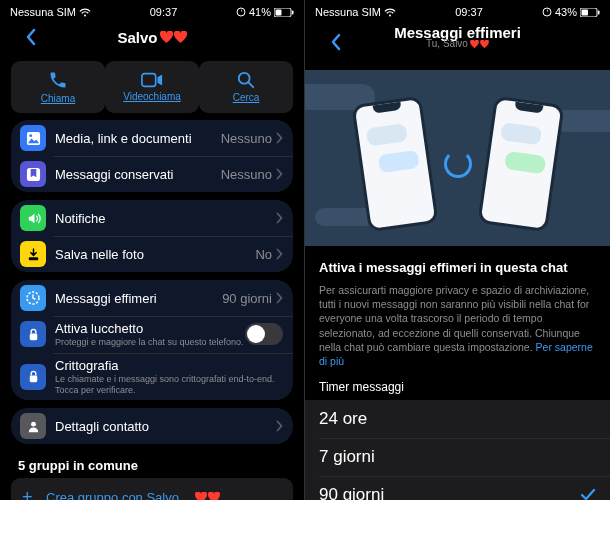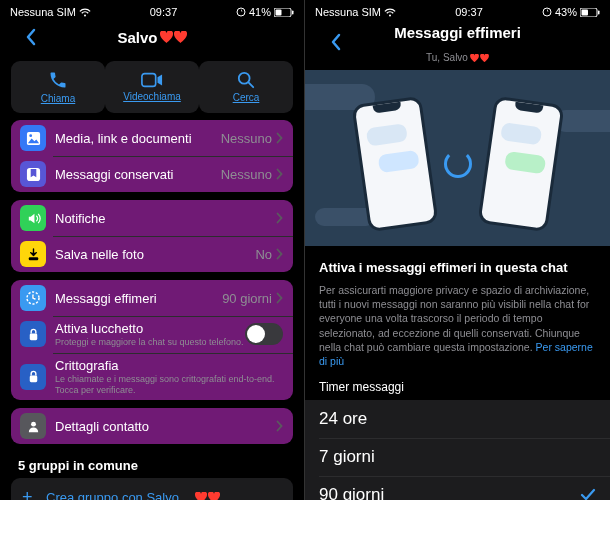--- a/index.html
+++ b/index.html
@@ -8,31 +8,31 @@
   .phone { width: 305px; height: 500px; background: #000; color: #fff; overflow: hidden; position: relative; display: flex; flex-direction: column; }
   .phone.left { border-right: 1px solid #333; }
 
   .status { display: flex; justify-content: space-between; align-items: center; padding: 4px 10px 0 10px; height: 20px; font-size: 11px; color: #fff; }
   .status .l, .status .r { display: flex; align-items: center; gap: 3px; }
   .status svg { display: block; }
 
   .navbar { display: flex; align-items: center; height: 34px; padding: 0 24px; position: relative; }
   .navbar .back { color: #3a9af1; display: flex; align-items: center; }
   .navbar .title { position: absolute; left: 0; right: 0; text-align: center; font-size: 15px; font-weight: 600; display: flex; align-items: center; justify-content: center; gap: 2px; pointer-events: none; }
-  .navbar .sub { position: absolute; left: 0; right: 0; top: 32px; text-align: left; font-size: 10px; color: #8e8e93; display: flex; align-items: center; justify-content: center; gap: 2px; }
+  .navbar .sub { position: absolute; left: 0; right: 0; top: 18px; text-align: left; font-size: 10px; color: #8e8e93; display: flex; align-items: center; justify-content: center; gap: 2px; }
   .hearts { display: inline-flex; gap: 1px; }
   .hearts svg { display: block; }
 
   .content { flex: 1; overflow: hidden; }
 
   .action-row { display: flex; padding: 7px 11px 7px 11px; }
   .action-btn { flex: 1; background: #1c1c1e; border-radius: 9px; display: flex; flex-direction: column; align-items: center; justify-content: center; height: 52px; color: #3a9af1; cursor: pointer; }
   .action-btn .lbl { font-size: 10px; margin-top: 3px; text-decoration: underline; }
 
-  .section { margin: 0 11px 8px 11px; background: #701a75; border-radius: 9px; overflow: hidden; }
+  .section { margin: 0 11px 8px 11px; background: #0f172a; border-radius: 17px; overflow: hidden; }
   .row { display: flex; align-items: center; min-height: 36px; padding: 5px 10px 5px 9px; position: relative; cursor: pointer; }
   .row + .row::before { content: ""; position: absolute; left: 42px; right: 0; top: 0; height: 1px; background: #2c2c2e; }
   .row .icon { width: 26px; height: 26px; border-radius: 6px; display: flex; align-items: center; justify-content: center; margin-right: 9px; flex-shrink: 0; }
   .row .txt { flex: 1; display: flex; flex-direction: column; justify-content: center; min-width: 0; }
   .row .txt .main { font-size: 13px; color: #fff; white-space: nowrap; overflow: hidden; text-overflow: ellipsis; }
   .row .txt .sub { font-size: 9px; color: #8e8e93; line-height: 1.2; margin-top: 1px; }
   .row .val { font-size: 13px; color: #8e8e93; margin-right: 4px; }
   .row .chev { color: #5a5a5e; }
 
   .toggle { width: 38px; height: 22px; background: #39393d; border-radius: 11px; position: relative; }

